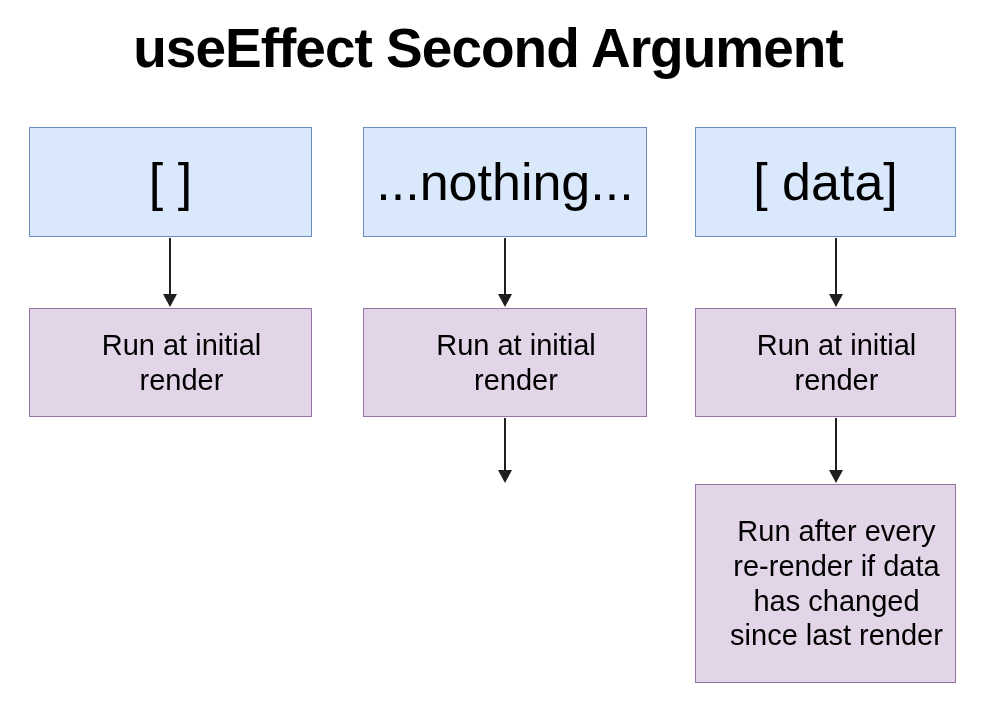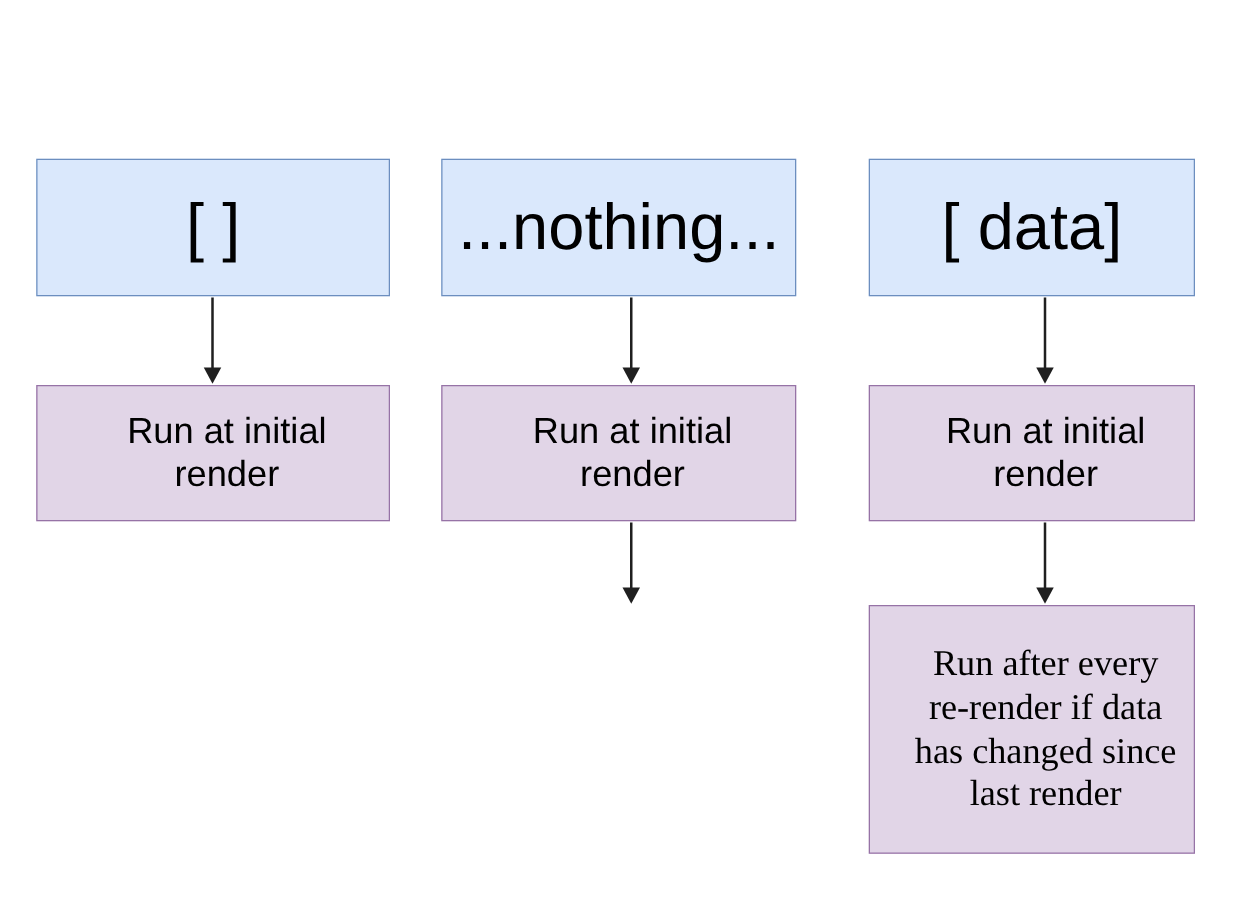--- a/index.html
+++ b/index.html
@@ -53,25 +53,25 @@
   }
   .node.step {
     background: var(--purple-fill);
     border-color: var(--purple-border);
     font-size: 29px;
     padding-left: 32px;
   }
 
   
   .c1 { left: 29px;  width: 283px; }
-  .c2 { left: 353px; width: 284px; }
+  .c2 { left: 363px; width: 284px; }
   .c3 { left: 695px; width: 261px; }
   .r1 { top: 127px; height: 110px; }
   .r2 { top: 308px; height: 109px; }
-  .r3 { top: 484px; height: 199px; font-family: Liberation Serif, serif; }
+  .r3 { top: 484px; height: 199px; }
 
   .arrow {
     position: absolute;
     width: 2px;
     background: var(--arrow-color);
   }
   .arrow::after {
     content: "";
     position: absolute;
     left: -6px;
@@ -86,20 +86,21 @@
   .a-r2r3 { top: 418px; height: 53px; }  
   .ax1 { left: 169px; }
   .ax2 { left: 504px; }
   .ax3 { left: 835px; }
 </style>
 </head>
 <body>
 
 <div class="canvas">
 
+  <h1 class="diagram-title">useEffect Second Argument</h1>
 
   <div class="node arg c1 r1">[ ]</div>
   <div class="arrow a-r1r2 ax1"></div>
   <div class="node step c1 r2">Run at initial render</div>
 
   <div class="node arg c2 r1">...nothing...</div>
   <div class="arrow a-r1r2 ax2"></div>
   <div class="node step c2 r2">Run at initial render</div>
   <div class="arrow a-r2r3 ax2"></div>
 

